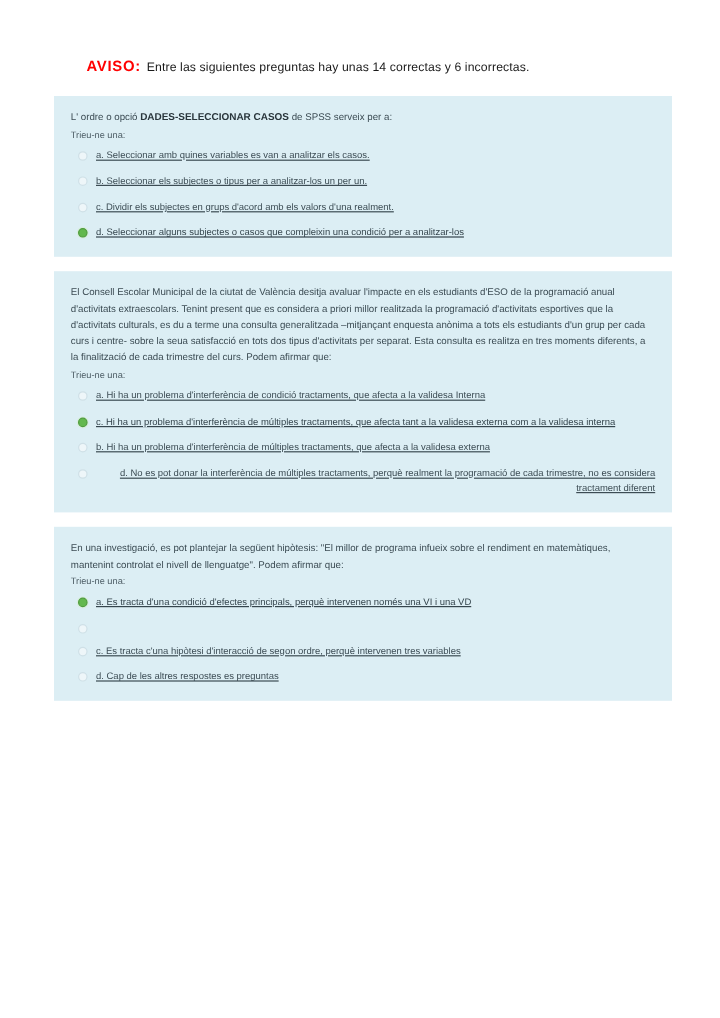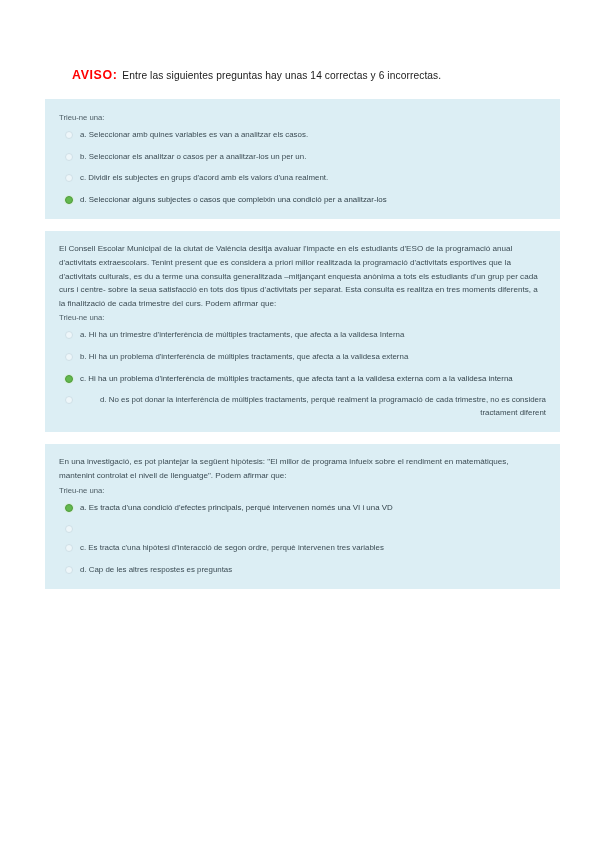--- a/index.html
+++ b/index.html
@@ -19,21 +19,21 @@
     width: 600px;
     height: 848px;
     box-sizing: border-box;
     padding: 0;
     background: #ffffff;
   }
 
   
   .notice {
     margin: 0;
-    padding: 68px 40px 0 72px;
+    padding: 48px 40px 0 72px;
     font-size: 10.2px;
     line-height: 14px;
     color: #1a1a1a;
     letter-spacing: 0.1px;
     white-space: nowrap;
   }
   .notice-label {
     color: #ff0000;
     font-weight: bold;
     font-size: 12.4px;
@@ -100,71 +100,73 @@
   }
   .radio.selected {
     background: #63b84e;
     border: 1px solid #4f9c3d;
     box-shadow: 0 0 0 1px #d8eddf;
   }
   .option-text {
     font-size: 7.9px;
     line-height: 12.6px;
     color: #3c4c54;
+    text-decoration: underline;
   }
   .option.selected .option-text {
     color: #35454d;
   }
 </style>
 </head>
 <body>
 
 <div class="page">
 
   <div class="notice">
     <span class="notice-label">AVISO:</span><span class="notice-text"> Entre las siguientes preguntas hay unas 14 correctas y 6 incorrectas.</span>
   </div>
 
   <div class="questions">
       <div class="qblock">
+        <div class="qtext"><span>L' ordre o opció </span><b>DADES-SELECCIONAR CASOS</b><span> de SPSS serveix per a:</span></div>
         <div class="choose-label">Trieu-ne una:</div>
         <ul class="options">
           <li class="option">
             <span class="radio"></span>
             <span class="option-text">a. Seleccionar amb quines variables es van a analitzar els casos.</span>
           </li>
           <li class="option">
             <span class="radio"></span>
-            <span class="option-text">b. Seleccionar els analitzar o casos per a analitzar-los un per un.</span>
+            <span class="option-text">b. Seleccionar els subjectes o tipus per a analitzar-los un per un.</span>
           </li>
           <li class="option">
             <span class="radio"></span>
             <span class="option-text">c. Dividir els subjectes en grups d'acord amb els valors d'una realment.</span>
           </li>
           <li class="option selected">
             <span class="radio selected"></span>
             <span class="option-text">d. Seleccionar alguns subjectes o casos que compleixin una condició per a analitzar-los</span>
           </li>
         </ul>
       </div>
       <div class="qblock">
         <div class="qtext"><span>El Consell Escolar Municipal de la ciutat de València desitja avaluar l'impacte en els estudiants d'ESO de la programació anual d'activitats extraescolars. Tenint present que es considera a priori millor realitzada la programació d'activitats esportives que la d'activitats culturals, es du a terme una consulta generalitzada –mitjançant enquesta anònima a tots els estudiants d'un grup per cada curs i centre- sobre la seua satisfacció en tots dos tipus d'activitats per separat. Esta consulta es realitza en tres moments diferents, a la finalització de cada trimestre del curs. Podem afirmar que:</span></div>
         <div class="choose-label">Trieu-ne una:</div>
         <ul class="options">
           <li class="option">
             <span class="radio"></span>
-            <span class="option-text">a. Hi ha un trimestre d'interferència de múltiples tractaments, que afecta a la validesa Interna</span>
+            <span class="option-text">a. Hi ha un problema d'interferència de condició tractaments, que afecta a la validesa Interna</span>
+          </li>
+          <li class="option selected">
+            <span class="radio selected"></span>
+            <span class="option-text">c. Hi ha un problema d'interferència de múltiples tractaments, que afecta tant a la validesa externa com a la validesa interna</span>
           </li>
           <li class="option">
             <span class="radio"></span>
             <span class="option-text">b. Hi ha un problema d'interferència de múltiples tractaments, que afecta a la validesa externa</span>
-          </li>
-          <li class="option selected">
-            <span class="radio selected"></span>
-            <span class="option-text">c. Hi ha un problema d'interferència de múltiples tractaments, que afecta tant a la validesa externa com a la validesa interna</span>
           </li>
           <li class="option">
             <span class="radio"></span>
             <span class="option-text">d. No es pot donar la interferència de múltiples tractaments, perquè realment la programació de cada trimestre, no es considera tractament diferent</span>
           </li>
         </ul>
       </div>
       <div class="qblock">
         <div class="qtext"><span>En una investigació, es pot plantejar la següent hipòtesis: "El millor de programa infueix sobre el rendiment en matemàtiques, mantenint controlat el nivell de llenguatge". Podem afirmar que:</span></div>
         <div class="choose-label">Trieu-ne una:</div>

